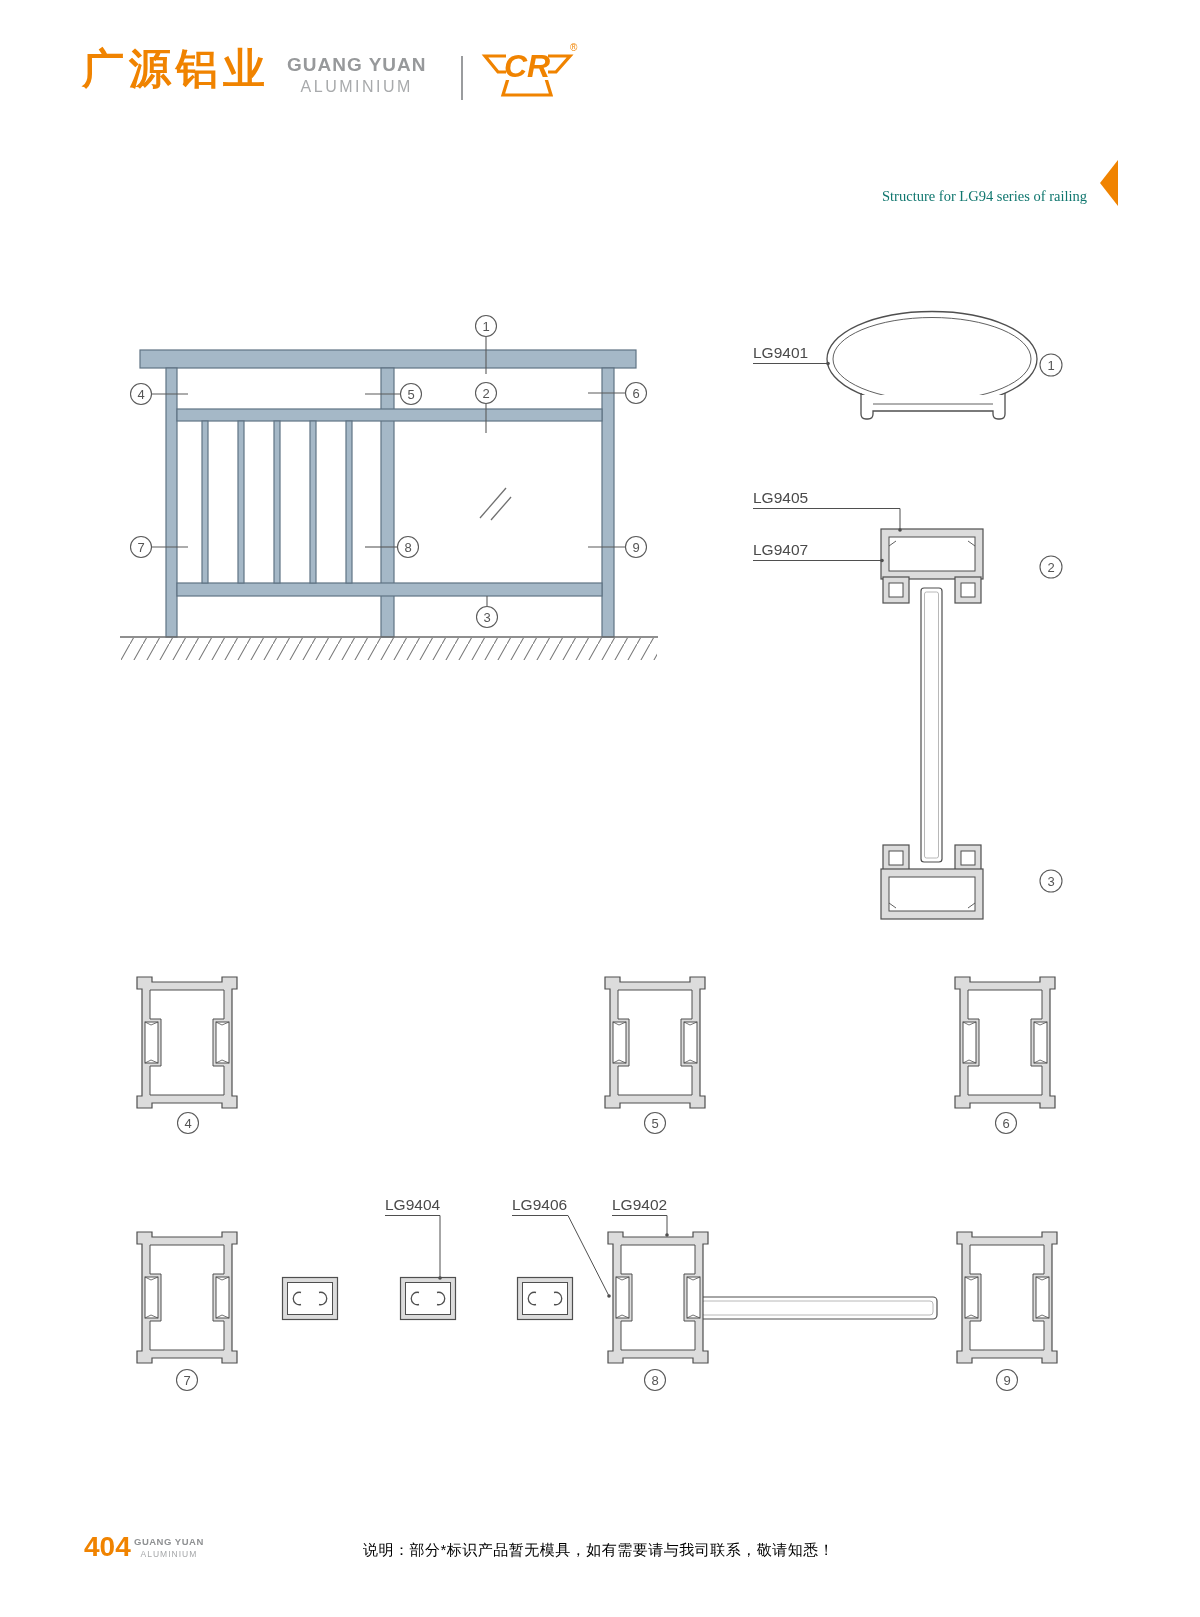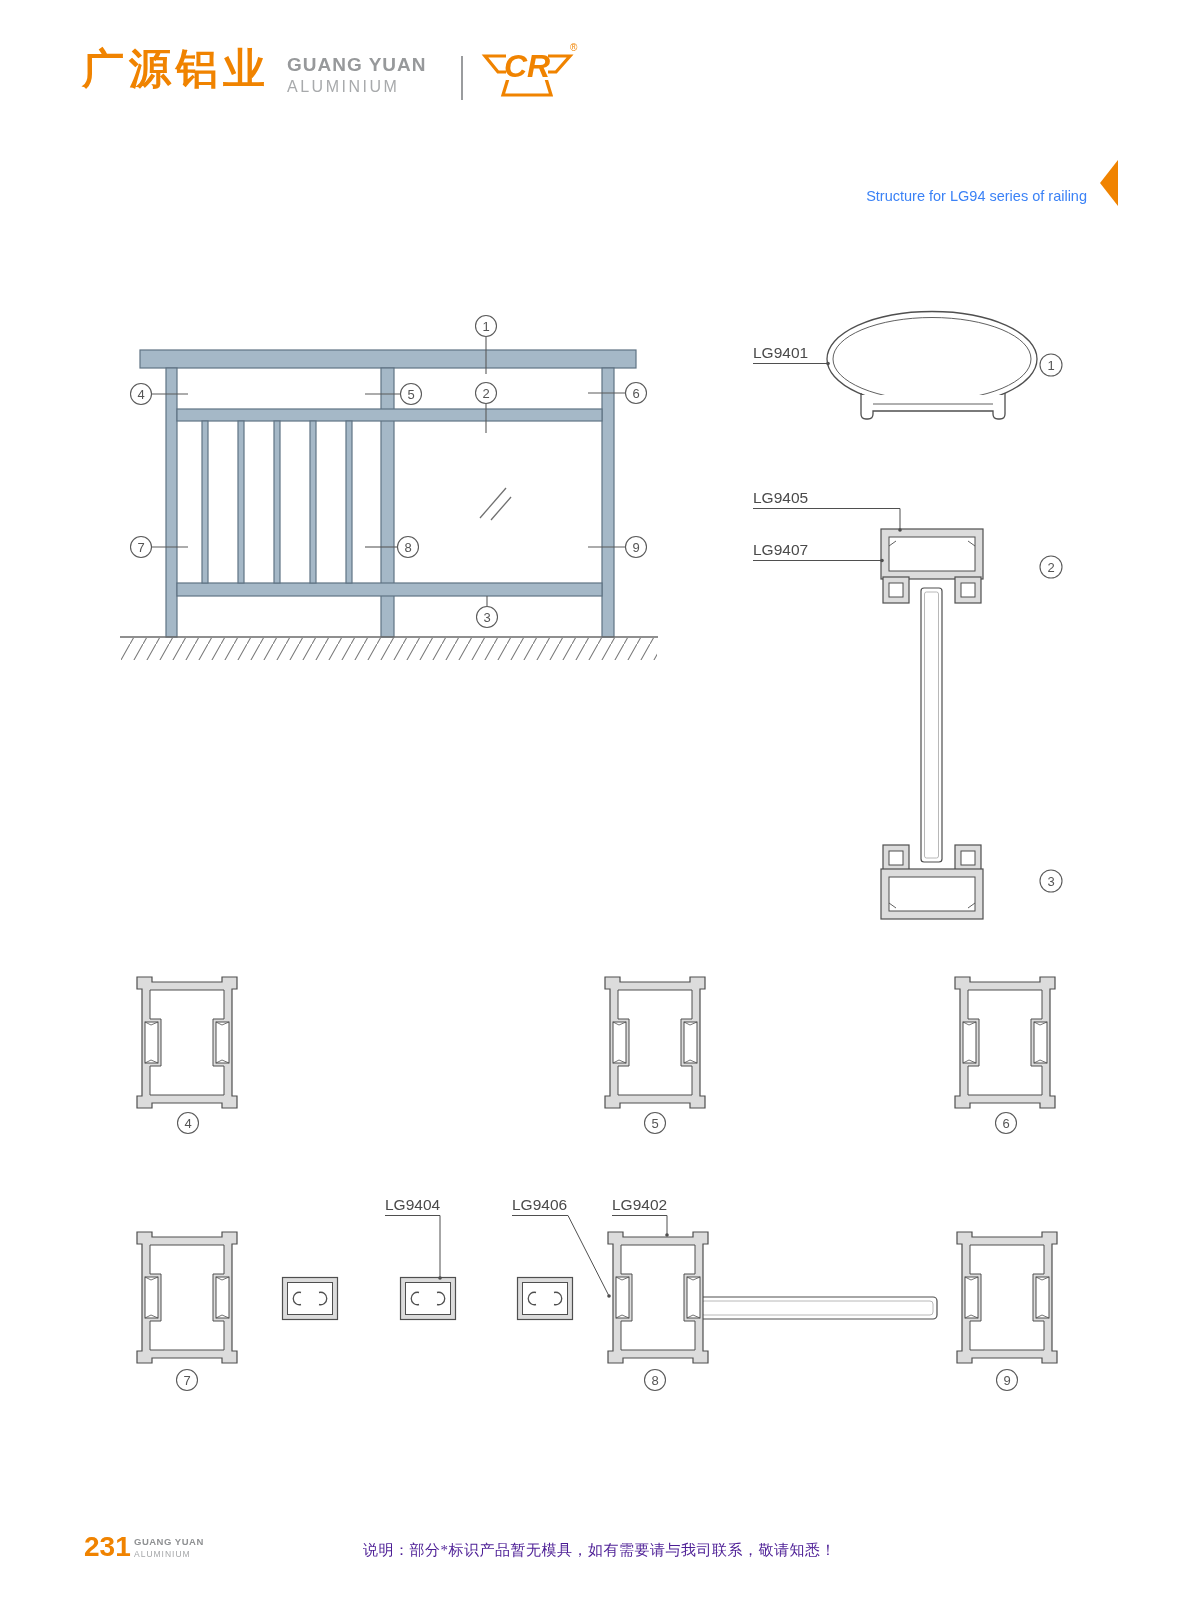--- a/index.html
+++ b/index.html
@@ -3,47 +3,47 @@
 <meta charset="utf-8">
 <style>
   :root{
     --accent:#f08300;
     --steel-fill:#a5b8c7;
     --steel-stroke:#5f7384;
     --line:#4f4f4f;
   }
   *{margin:0;padding:0;box-sizing:border-box;}
   body{background:#ffffff;font-family:"Liberation Sans","DejaVu Sans",sans-serif;}
-  .page{position:relative;width:1200px;height:1617px;background:#fff;overflow:hidden;}
+  .page{position:relative;width:1200px;height:1617px;background:#fff;overflow:hidden;text-align:center;}
 
   
   .logo-cn{position:absolute;left:82px;top:46px;font-size:42px;font-weight:bold;
            color:var(--accent);letter-spacing:5px;line-height:1.1;}
   .logo-en{position:absolute;left:287px;top:55px;line-height:1;}
   .logo-en .l1{font-size:19px;font-weight:bold;color:#97999b;letter-spacing:1px;}
   .logo-en .l2{font-size:16px;color:#a8aaac;letter-spacing:2.5px;margin-top:5px;}
   .logo-divider{position:absolute;left:461px;top:56px;width:2px;height:44px;background:#9a9c9e;}
   .cr-emblem{position:absolute;left:478px;top:40px;}
 
   .title-cn{position:absolute;top:150px;right:113px;font-size:28px;font-weight:bold;
             color:#6a6a6a;letter-spacing:1px;white-space:nowrap;}
-  .title-en{position:absolute;top:188px;right:113px;font-size:14.5px;color:#3b82f6;white-space:nowrap;}
+  .title-en{position:absolute;top:188px;right:113px;font-size:14.5px;color:#0f766e;white-space:nowrap;font-family:Liberation Serif, serif;}
   .title-triangle{position:absolute;left:1100px;top:160px;width:0;height:0;
             border-top:23px solid transparent;border-bottom:23px solid transparent;
             border-right:18px solid var(--accent);}
 
   
   .drawing{position:absolute;left:0;top:0;width:1200px;height:1617px;}
 
   
   .page-num{position:absolute;left:84px;top:1533px;font-size:28px;font-weight:bold;color:var(--accent);line-height:1;}
   .footer-brand{position:absolute;left:134px;top:1537px;line-height:1;}
   .footer-brand .b1{font-size:9.5px;font-weight:bold;color:#8f9193;letter-spacing:.5px;}
   .footer-brand .b2{font-size:8.5px;color:#a5a7a9;letter-spacing:1px;margin-top:3px;}
-  .footer-note{position:absolute;left:363px;top:1541px;font-size:15px;color:#4c1d95;letter-spacing:.5px;font-family:Liberation Serif, serif;}
+  .footer-note{position:absolute;left:363px;top:1541px;font-size:15px;color:#000000;letter-spacing:.5px;}
 </style>
 </head>
 <body>
 
 <div class="page">
 
   <div class="logo-cn">广源铝业</div>
   <div class="logo-en">
     <div class="l1">GUANG YUAN</div>
     <div class="l2">ALUMINIUM</div>
@@ -271,20 +271,20 @@
         <circle cx="655" cy="1380" r="10.5" fill="#ffffff" stroke="#5a5a5a" stroke-width="1.1"></circle>
         <text x="655" y="1384.5">8</text>
       </g>
       <g>
         <circle cx="1007" cy="1380" r="10.5" fill="#ffffff" stroke="#5a5a5a" stroke-width="1.1"></circle>
         <text x="1007" y="1384.5">9</text>
       </g>
     </g>
   </svg>
 
-  <div class="page-num">231</div>
+  <div class="page-num">404</div>
   <div class="footer-brand">
     <div class="b1">GUANG YUAN</div>
     <div class="b2">ALUMINIUM</div>
   </div>
   <div class="footer-note">说明：部分*标识产品暂无模具，如有需要请与我司联系，敬请知悉！</div>
 
 </div>
 
 </body></html>

